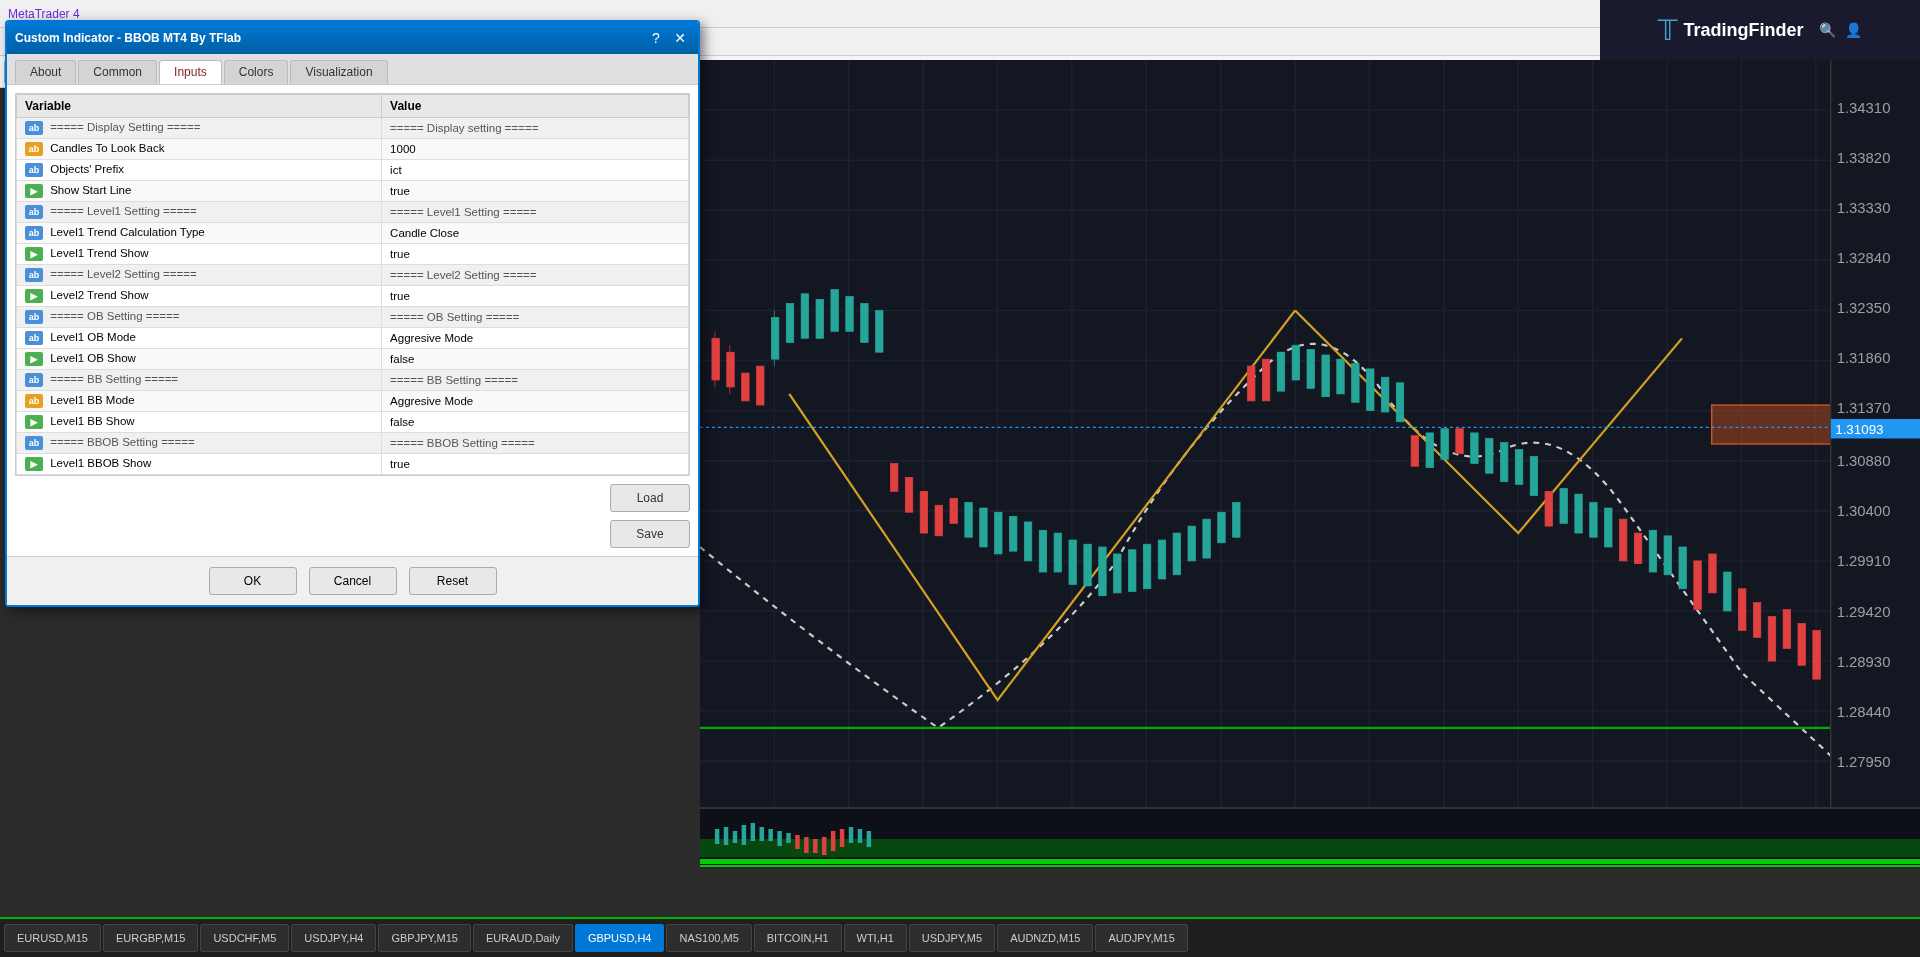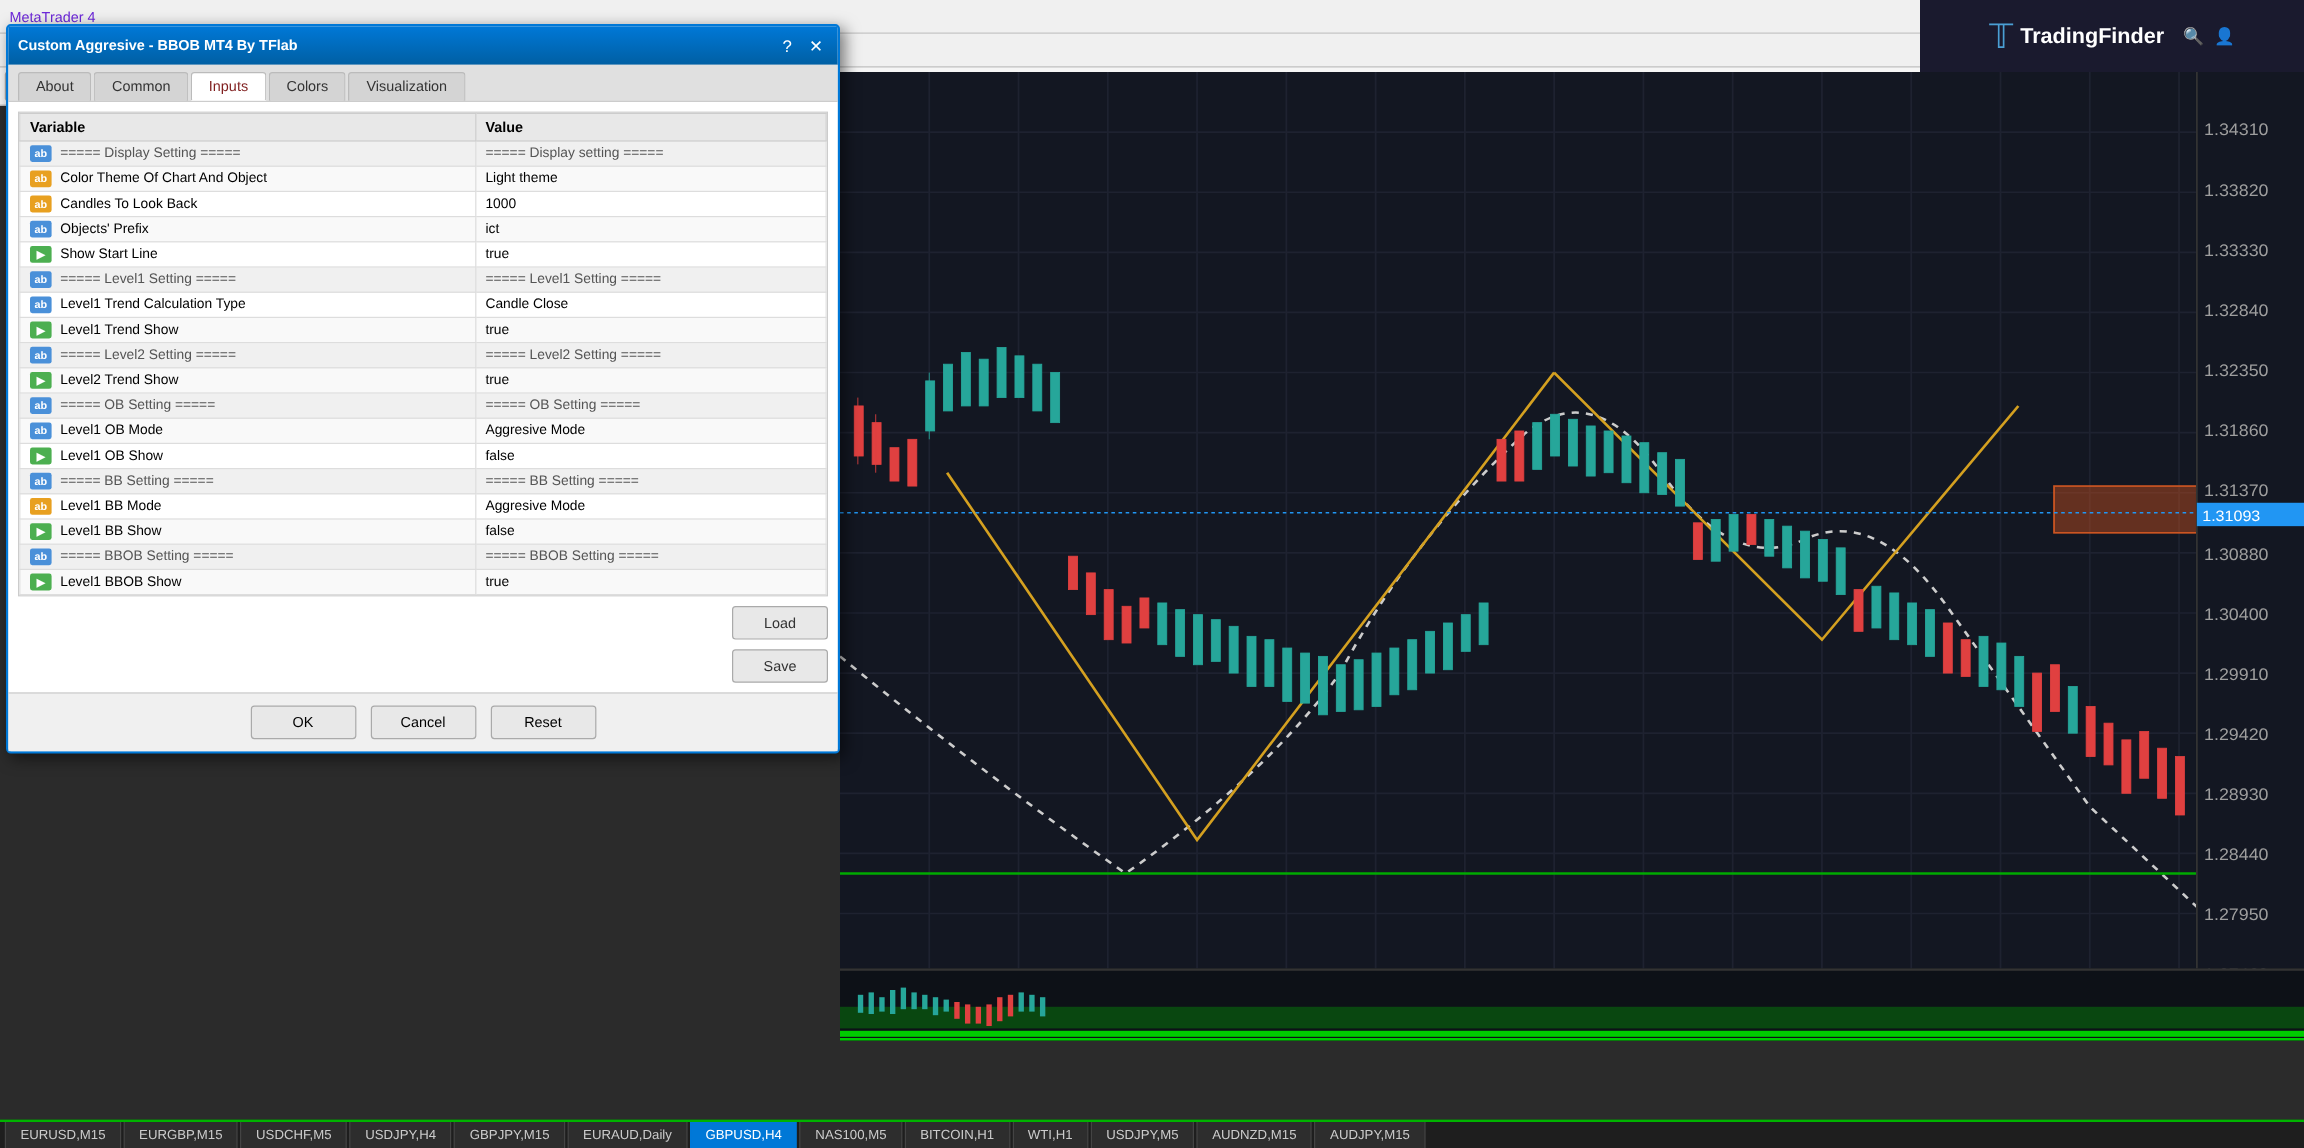--- a/index.html
+++ b/index.html
@@ -21,21 +21,21 @@
 
     
     .logo-area { position: absolute; top: 0; right: 0; width: 300px; height: 60px; background: #1a1a2e; display: flex; align-items: center; justify-content: center; }
     .logo-text { color: #fff; font-size: 18px; font-weight: bold; }
     .logo-icon { color: #4a9fd4; font-size: 24px; margin-right: 8px; }
 
     
     .bottom-strip { position: absolute; bottom: 40px; left: 700px; right: 0; height: 50px; background: #131722; border-top: 1px solid #333; }
 
     
-    .tab-bar { position: absolute; bottom: 0; left: 0; right: 0; height: 24px; background: #1e1e1e; display: flex; align-items: center; padding: 0 4px; gap: 2px; overflow: hidden; border-top: 2px solid #00b300; }
+    .tab-bar { position: absolute; bottom: 0; left: 0; right: 0; height: 40px; background: #1e1e1e; display: flex; align-items: center; padding: 0 4px; gap: 2px; overflow: hidden; border-top: 2px solid #00b300; }
     .chart-tab { height: 28px; padding: 0 12px; background: #2d2d2d; border: 1px solid #444; color: #ccc; font-size: 11px; cursor: pointer; display: flex; align-items: center; border-radius: 2px; white-space: nowrap; }
     .chart-tab.active { background: #0078d7; color: #fff; border-color: #0078d7; }
     .date-label { position: absolute; font-size: 9px; color: #888; white-space: nowrap; }
 
     
     .dialog { position: absolute; top: 20px; left: 5px; width: 695px; background: #f0f0f0; border: 2px solid #0078d7; border-radius: 4px; box-shadow: 4px 4px 12px rgba(0,0,0,0.5); }
 
     
     .dialog-title { background: linear-gradient(to bottom, #0078d7, #005fa3); height: 32px; display: flex; align-items: center; padding: 0 8px; border-radius: 2px 2px 0 0; }
     .dialog-title-text { color: #fff; font-size: 12px; font-weight: bold; flex: 1; }
@@ -360,21 +360,21 @@
     <div class="chart-tab">BITCOIN,H1</div>
     <div class="chart-tab">WTI,H1</div>
     <div class="chart-tab">USDJPY,M5</div>
     <div class="chart-tab">AUDNZD,M15</div>
     <div class="chart-tab">AUDJPY,M15</div>
   </div>
 
   <div class="dialog">
 
     <div class="dialog-title">
-      <span class="dialog-title-text">Custom Aggresive - BBOB MT4 By TFlab</span>
+      <span class="dialog-title-text">Custom Indicator - BBOB MT4 By TFlab</span>
       <button class="dialog-title-btn">?</button>
       <button class="dialog-title-btn">✕</button>
     </div>
 
     <div class="dialog-tabs">
       <div class="dialog-tab">About</div>
       <div class="dialog-tab">Common</div>
       <div class="dialog-tab active">Inputs</div>
       <div class="dialog-tab">Colors</div>
       <div class="dialog-tab">Visualization</div>
@@ -393,27 +393,20 @@
           <tr>
         <td class="separator-row" style="background:#f0f0f0;color:#555;" colspan="1">
           <span class="row-icon icon-ab">ab</span>
           <span>===== Display Setting =====</span>
         </td>
         <td class="separator-row" style="background:#f0f0f0;color:#555;">===== Display setting =====</td>
       </tr>
               <tr>
         <td>
           <span class="row-icon icon-ab2">ab</span>
-          <span>Color Theme Of Chart And Object</span>
-        </td>
-        <td style="cursor:pointer;">Light theme</td>
-      </tr>
-              <tr>
-        <td>
-          <span class="row-icon icon-ab2">ab</span>
           <span>Candles To Look Back</span>
         </td>
         <td style="cursor:pointer;">1000</td>
       </tr>
               <tr>
         <td>
           <span class="row-icon icon-ab">ab</span>
           <span>Objects' Prefix</span>
         </td>
         <td style="cursor:pointer;">ict</td>

